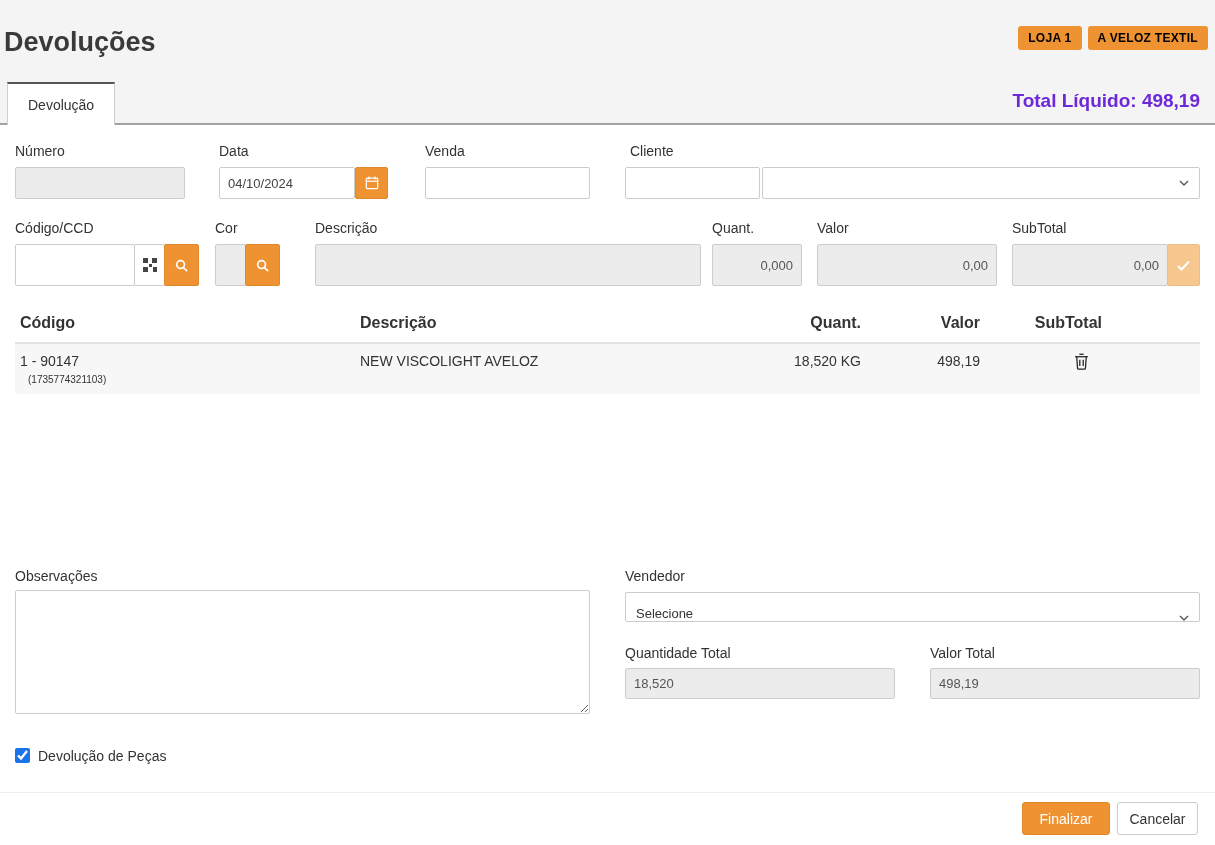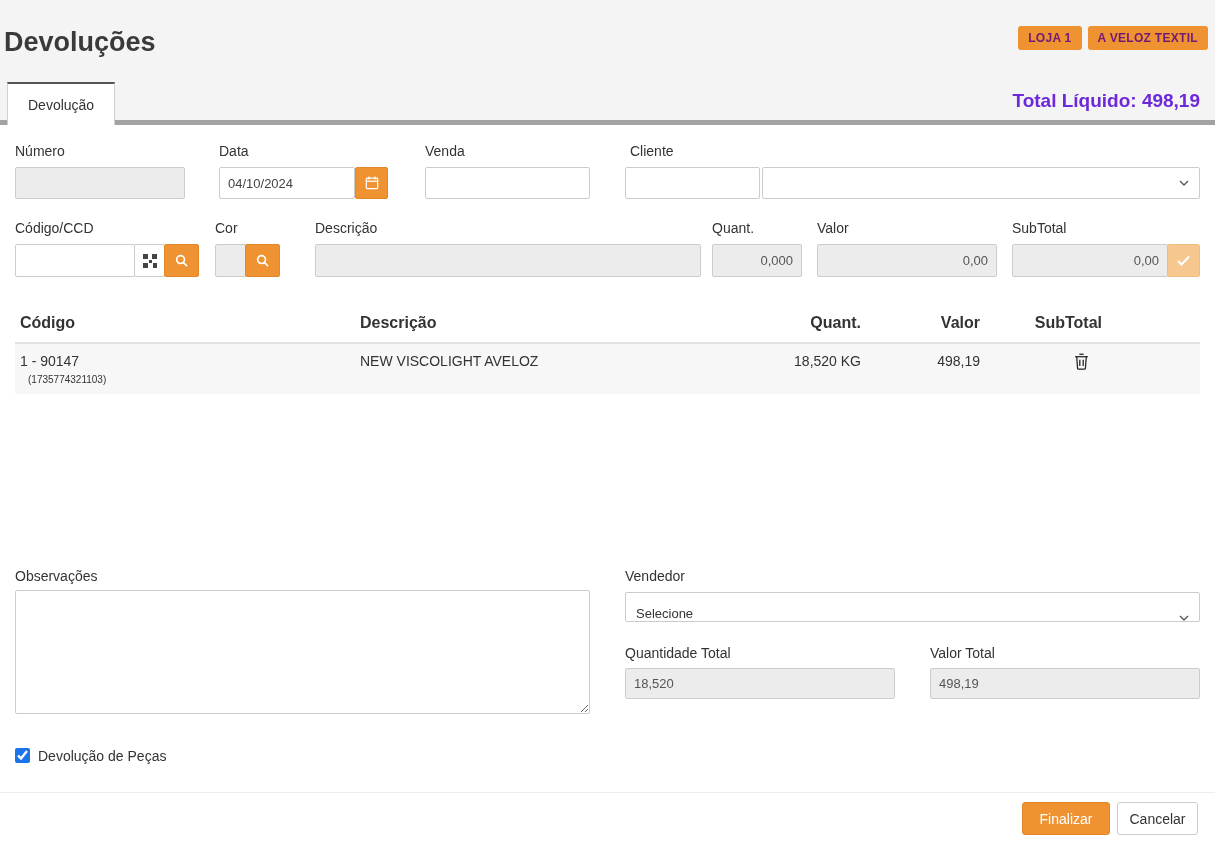--- a/index.html
+++ b/index.html
@@ -4,37 +4,37 @@
 <style>
   * { box-sizing: border-box; margin: 0; padding: 0; }
   html,body { background: #fff; }
   body { font-family: "Liberation Sans", sans-serif; color: #333; }
   .page { position: relative; width: 1215px; height: 845px; background: #fff; overflow: hidden; }
 
   
   .header { position: absolute; top: 0; left: 0; width: 100%; height: 76px; background: #f4f4f4; }
   .page-title { position: absolute; left: 4px; top: 19px; font-size: 27px; font-weight: 600; color: #3a3a3a; margin-top: 8px; }
   .badges { position: absolute; right: 7px; top: 26px; display: flex; gap: 6px; }
-  .badge { background: #ef9232; color: #701a75; font-size: 12px; font-weight: 700; padding: 5px 10px; border-radius: 3px; letter-spacing: .3px; cursor: pointer; }
-
-  
-  .tabbar { position: absolute; top: 76px; left: 0; width: 100%; height: 49px; background: #f4f4f4; border-bottom: 5px solid #a3a3a3; }
+  .badge { background: #ef9232; color: #000000; font-size: 12px; font-weight: 700; padding: 5px 10px; border-radius: 3px; letter-spacing: .3px; cursor: pointer; }
+
+  
+  .tabbar { position: absolute; top: 76px; left: 0; width: 100%; height: 49px; background: #f4f4f4; border-bottom: 2px solid #a3a3a3; }
   .tab-active { position: absolute; left: 7px; top: 6px; height: 43px; min-width: 97px; background: #fff; border: 1px solid #cfcfcf; border-bottom: none; border-top: 2px solid #555; display: flex; align-items: center; justify-content: center; font-size: 14px; padding: 0 20px; cursor: pointer; z-index: 2; }
   .total-liquido { position: absolute; right: 15px; top: 14px; font-size: 19px; font-weight: 700; color: #6d28d9; }
 
   
   .lbl { position: absolute; font-size: 14px; color: #333; }
   .inp { position: absolute; height: 32px; border: 1px solid #ccc; border-radius: 2px; background: #fff; font-family: "Liberation Sans", sans-serif; font-size: 13px; color: #444; padding: 0 8px; outline: none; }
   .inp:disabled, .inp.dis { background: #ececec; color: #555; }
   .num { text-align: right; }
   .icon-btn { position: absolute; height: 32px; display: flex; align-items: center; justify-content: center; border-radius: 2px; cursor: pointer; border: 1px solid transparent; }
   .btn-orange { background: #ef9232; border-color: #e2872a; }
   .btn-light-orange { background: #f6c78f; border-color: #f0bd81; }
   .btn-white { background: #fff; border-color: #ccc; }
-  .h33 { height: 33px; }
+  .h33 { height: 42px; }
 
   .selectbox { position: absolute; height: 32px; border: 1px solid #ccc; border-radius: 2px; background: #fff; display: flex; align-items: center; justify-content: space-between; padding: 0 10px; font-size: 13px; color: #333; cursor: pointer; }
 
   
   .table { position: absolute; left: 15px; top: 306px; width: 1185px; }
   .trow { display: grid; grid-template-columns: 340px 401px 110px 119px 122px 1fr; }
   .thead .cell { font-weight: 700; font-size: 16px; padding: 8px 5px 10px 5px; }
   .thead { border-bottom: 2px solid #e3e3e3; }
   .tbody-row { background: #f7f7f7; }
   .tbody-row .cell { font-size: 14px; padding: 9px 5px; }

